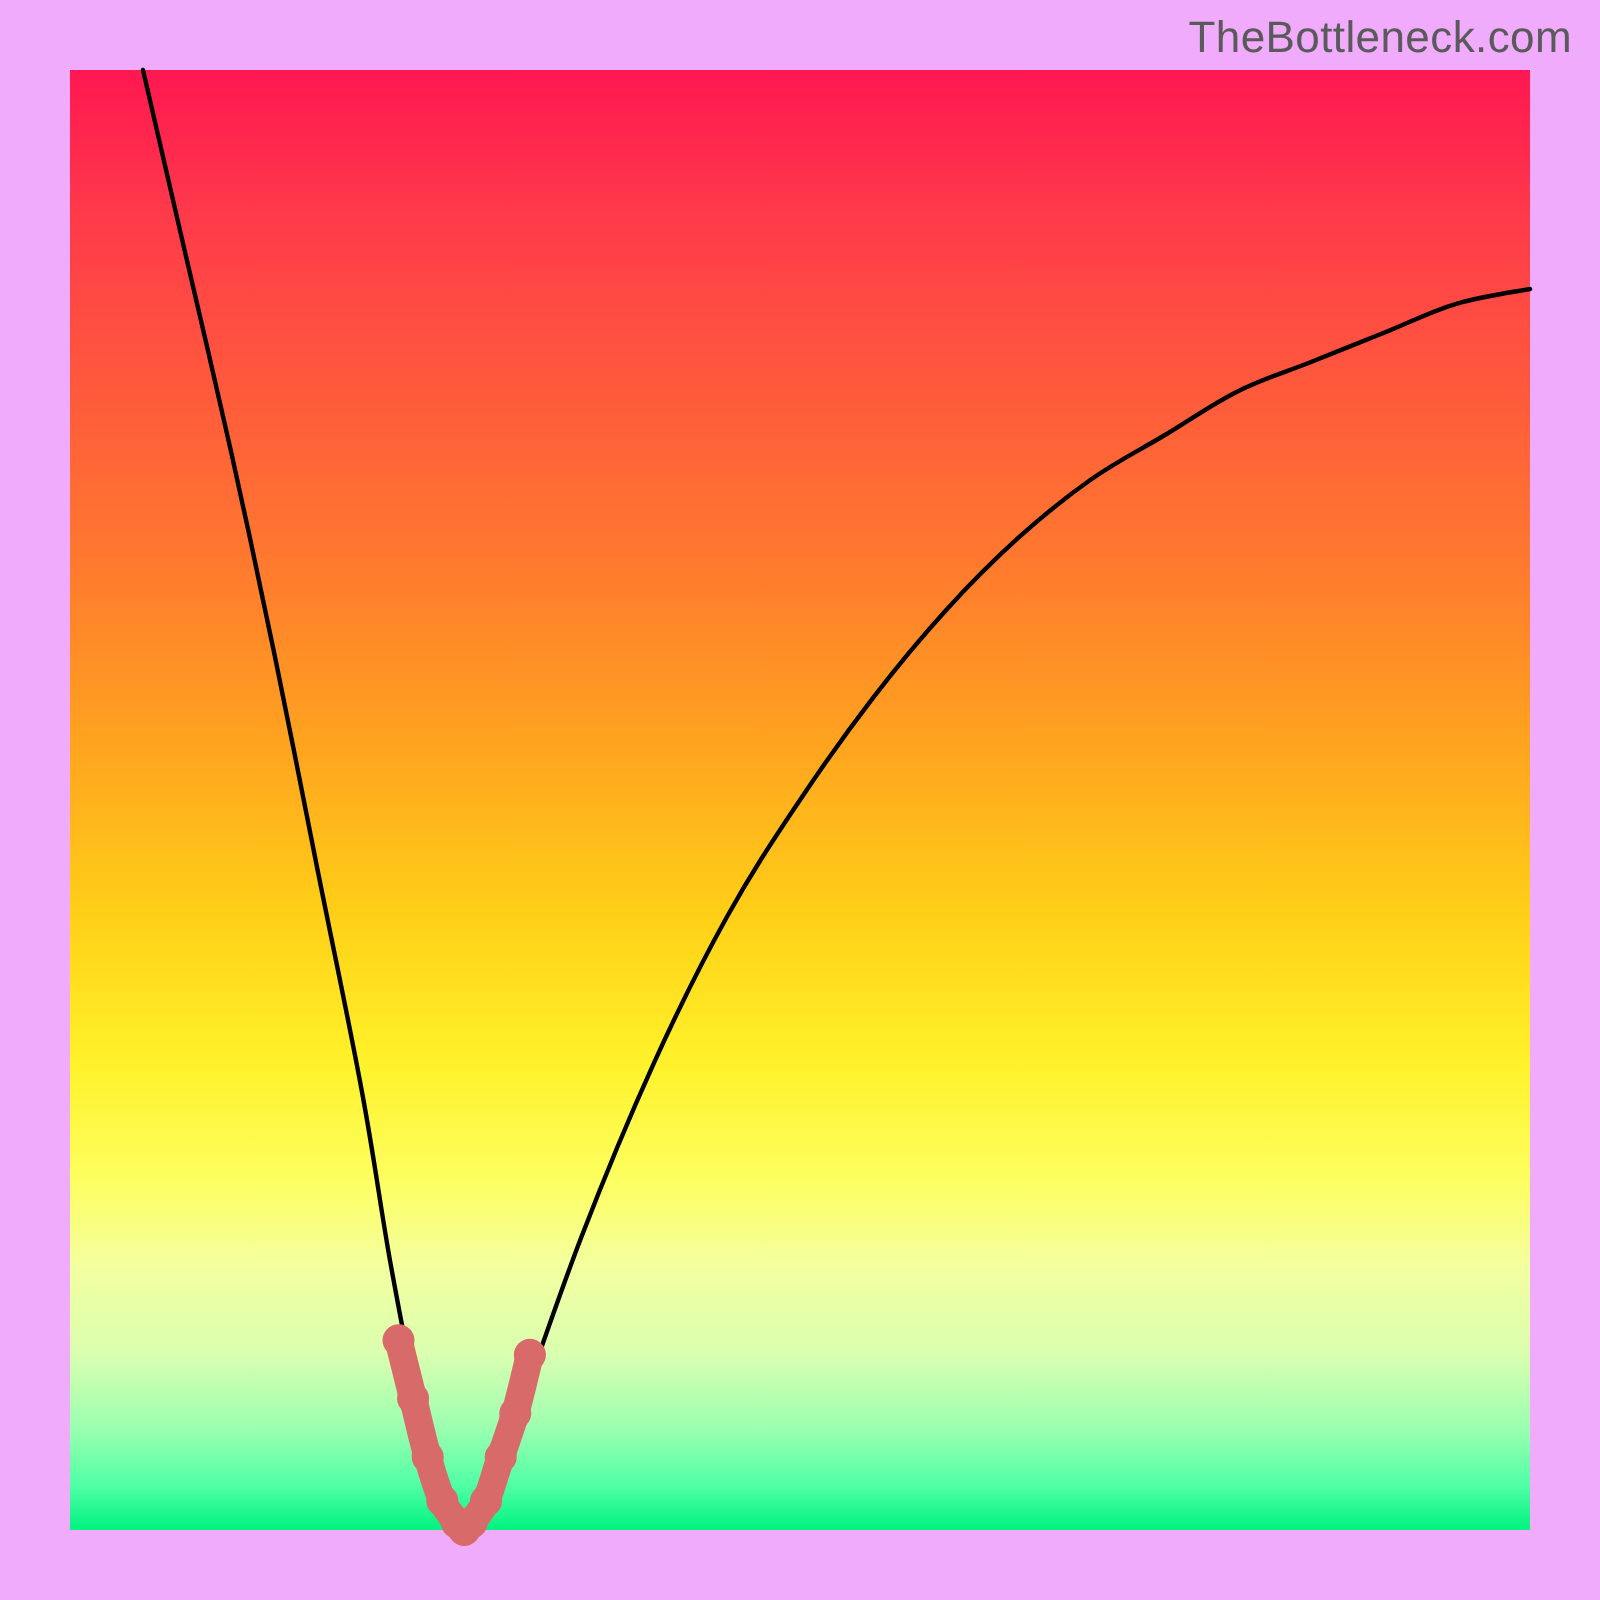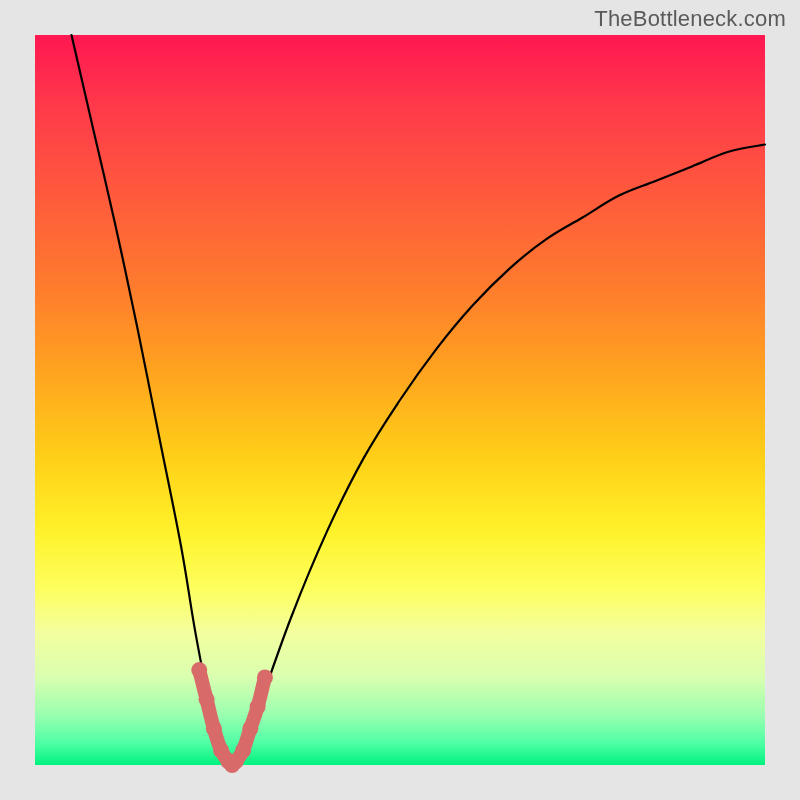--- a/index.html
+++ b/index.html
@@ -10,21 +10,21 @@
     background: #000;
     font-family: Arial, Helvetica, sans-serif;
     overflow: hidden;
   }
   .frame {
     position: absolute;
     left: 0;
     top: 0;
     width: 800px;
     height: 800px;
-    background: #e5e5e5;
+    background: #f0abfc;
   }
   .plot {
     position: absolute;
     left: 35px;
     top: 35px;
     width: 730px;
     height: 730px;
     
     background: linear-gradient(to bottom,
       #ff1751 0%,

